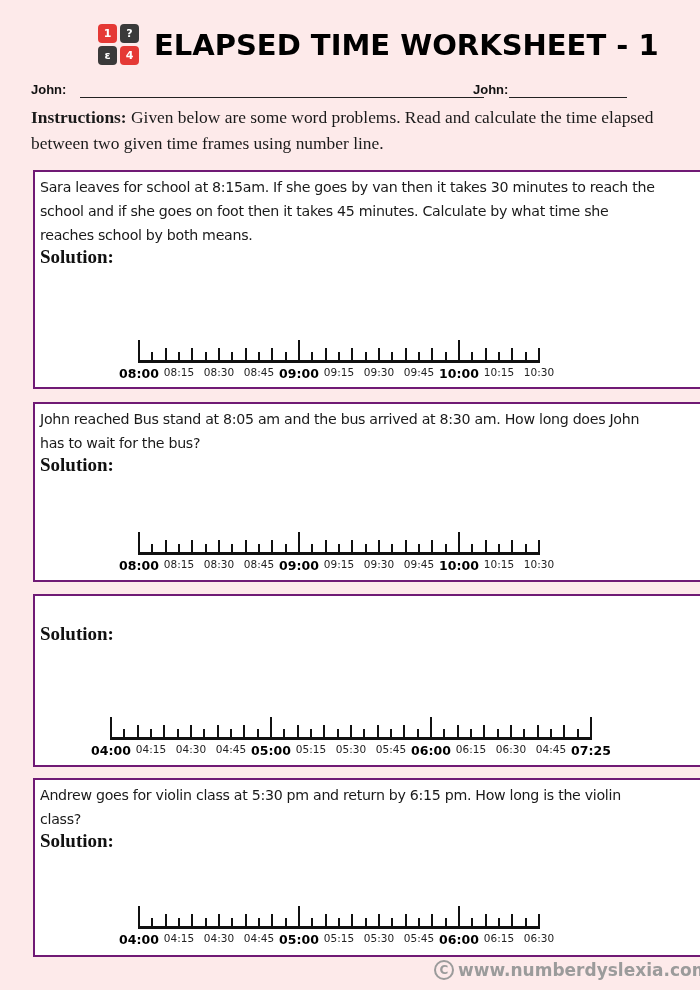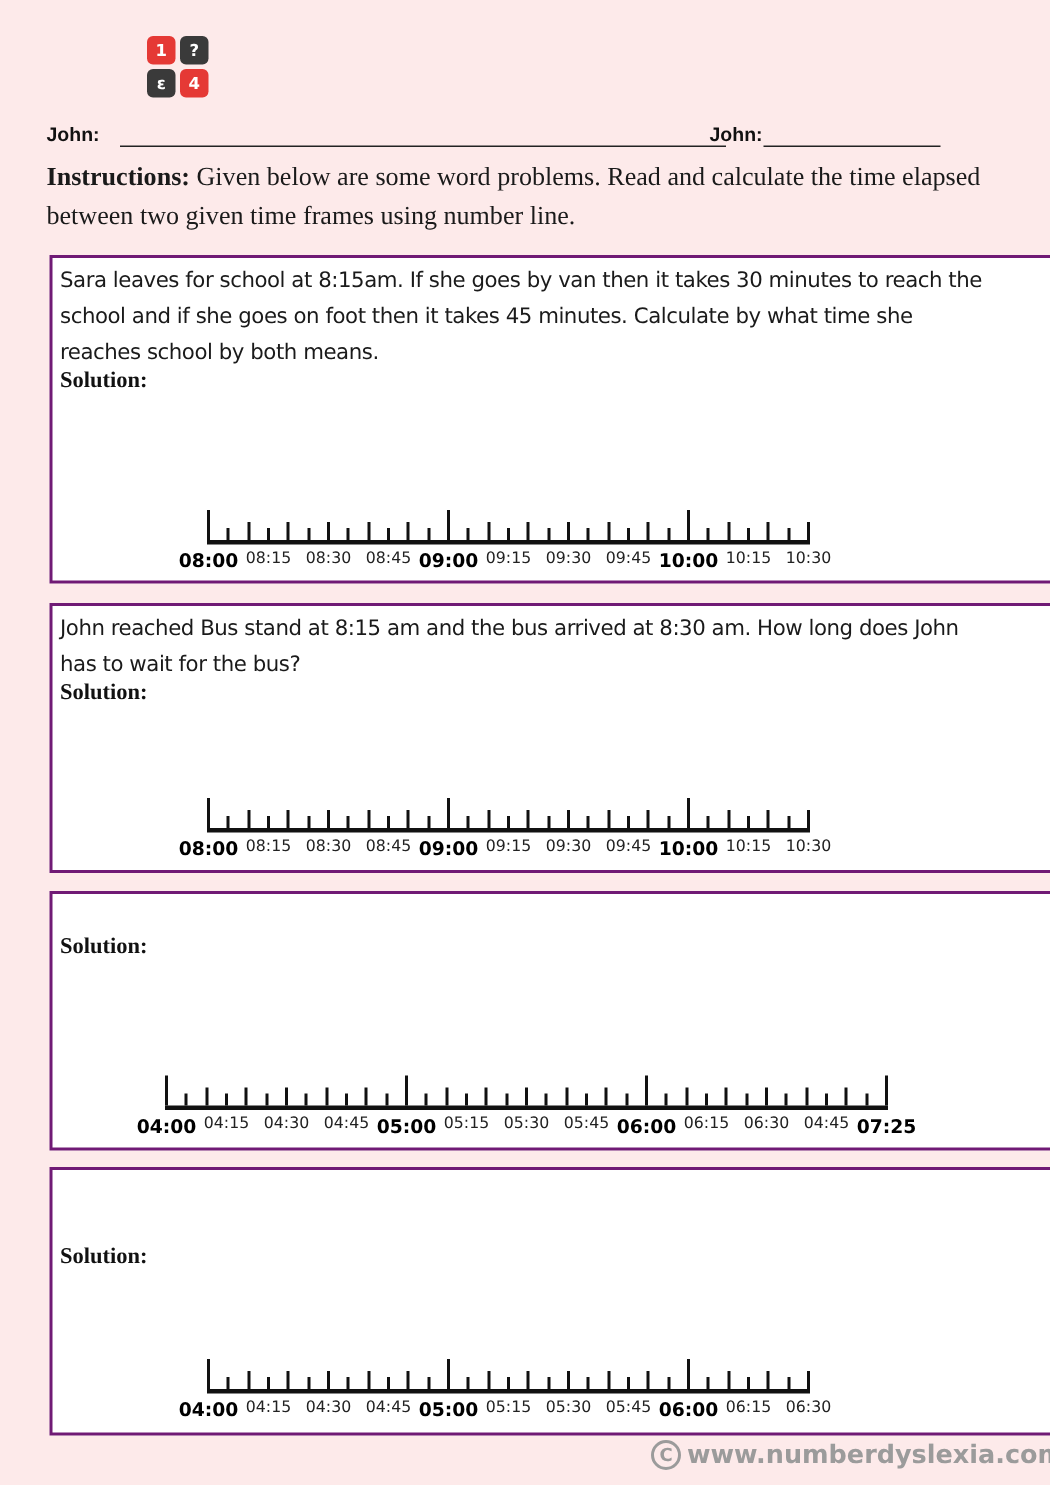--- a/index.html
+++ b/index.html
@@ -17,41 +17,42 @@
   .name-label { position: absolute; left: 0; top: 2px; }
   .name-line { position: absolute; left: 49px; top: 17px; width: 404px; border-bottom: 1px solid #222; }
   .date-label { position: absolute; left: 442px; top: 2px; }
   .date-line { position: absolute; left: 478px; top: 17px; width: 118px; border-bottom: 1px solid #222; }
 
   .instructions { position: absolute; left: 31px; top: 104px; width: 640px; font-family: "Liberation Serif", serif; font-size: 17.4px; line-height: 26px; color: #1a1a1a; }
   .instructions b { font-weight: bold; }
 
   .box { position: absolute; left: 33px; width: 685px; background: #fff; border: 2px solid #701a75; }
   .question { position: absolute; left: 5px; top: 3px; width: 625px; font-family: "DejaVu Sans", sans-serif; font-size: 14.2px; line-height: 24px; color: #1a1a1a; letter-spacing: -0.3px; }
-  .solution { position: absolute; left: 5px; font-family: "Liberation Serif", serif; font-weight: bold; font-size: 15px; color: #111; }
+  .solution { position: absolute; left: 5px; font-family: "Liberation Serif", serif; font-weight: bold; font-size: 19px; color: #111; }
 
   .numline { position: absolute; height: 50px; }
   .numline .axis { position: absolute; left: 0; height: 3px; background: #111; }
   .numline .tick { position: absolute; width: 2px; background: #111; }
   .numline .lbl { position: absolute; font-family: "DejaVu Sans", sans-serif; font-size: 10.5px; color: #222; transform: translateX(-50%); white-space: nowrap; }
   .numline .lbl.major { font-weight: bold; font-size: 12.5px; color: #000; }
 
   .footer { position: absolute; left: 434px; top: 960px; font-family: "DejaVu Sans", sans-serif; font-weight: bold; font-size: 17px; color: #9b9b9b; display: flex; align-items: center; }
   .copy { display: inline-flex; width: 20px; height: 20px; border: 2px solid #9b9b9b; border-radius: 50%; align-items: center; justify-content: center; font-size: 12px; margin-right: 4px; }
 </style>
 </head>
 <body>
 
 <div class="title-row">
   <div class="logo">
     <span class="red">1</span>
     <span class="dark">?</span>
     <span class="dark">ε</span>
     <span class="red">4</span>
   </div>
+  <div class="title">ELAPSED TIME WORKSHEET - 1</div>
 </div>
 
 <div class="name-row">
   <span class="name-label">John:</span>
   <div class="name-line"></div>
   <span class="date-label">John:</span>
   <div class="date-line"></div>
 </div>
 
 <div class="instructions">
@@ -102,21 +103,21 @@
       <div class="lbl" style="left: 200.995px; top: 28px;">09:15</div>
       <div class="lbl" style="left: 240.994px; top: 28px;">09:30</div>
       <div class="lbl" style="left: 280.993px; top: 28px;">09:45</div>
       <div class="lbl major" style="left: 320.992px; top: 28px;">10:00</div>
       <div class="lbl" style="left: 360.991px; top: 28px;">10:15</div>
       <div class="lbl" style="left: 400.99px; top: 28px;">10:30</div>
     </div>
 </div>
 
 <div class="box" style="top:402px;height:180px;">
-  <div class="question">John reached Bus stand at 8:15 am and the bus arrived at 8:30 am. How long does John has to wait for the bus?</div>
+  <div class="question">John reached Bus stand at 8:05 am and the bus arrived at 8:30 am. How long does John has to wait for the bus?</div>
   <div class="solution" style="top:50px;">Solution:</div>
   <div class="numline" style="left:103px;top:126px;width:410px;">
       <div class="axis" style="top: 22px; width: 401.99px;"></div>
       <div class="tick" style="left: 0px; top: 2px; height: 20px;"></div>
       <div class="tick" style="left: 13.333px; top: 14px; height: 8px;"></div>
       <div class="tick" style="left: 26.666px; top: 10px; height: 12px;"></div>
       <div class="tick" style="left: 39.999px; top: 14px; height: 8px;"></div>
       <div class="tick" style="left: 53.332px; top: 10px; height: 12px;"></div>
       <div class="tick" style="left: 66.665px; top: 14px; height: 8px;"></div>
       <div class="tick" style="left: 79.998px; top: 10px; height: 12px;"></div>
@@ -209,20 +210,21 @@
       <div class="lbl" style="left: 280.993px; top: 28px;">05:45</div>
       <div class="lbl major" style="left: 320.992px; top: 28px;">06:00</div>
       <div class="lbl" style="left: 360.991px; top: 28px;">06:15</div>
       <div class="lbl" style="left: 400.99px; top: 28px;">06:30</div>
       <div class="lbl" style="left: 440.989px; top: 28px;">04:45</div>
       <div class="lbl major" style="left: 480.988px; top: 28px;">07:25</div>
     </div>
 </div>
 
 <div class="box" style="top:778px;height:179px;">
+  <div class="question">Andrew goes for violin class at 5:30 pm and return by 6:15 pm. How long is the violin class?</div>
   <div class="solution" style="top:50px;">Solution:</div>
   <div class="numline" style="left:103px;top:124px;width:410px;">
       <div class="axis" style="top: 22px; width: 401.99px;"></div>
       <div class="tick" style="left: 0px; top: 2px; height: 20px;"></div>
       <div class="tick" style="left: 13.333px; top: 14px; height: 8px;"></div>
       <div class="tick" style="left: 26.666px; top: 10px; height: 12px;"></div>
       <div class="tick" style="left: 39.999px; top: 14px; height: 8px;"></div>
       <div class="tick" style="left: 53.332px; top: 10px; height: 12px;"></div>
       <div class="tick" style="left: 66.665px; top: 14px; height: 8px;"></div>
       <div class="tick" style="left: 79.998px; top: 10px; height: 12px;"></div>

